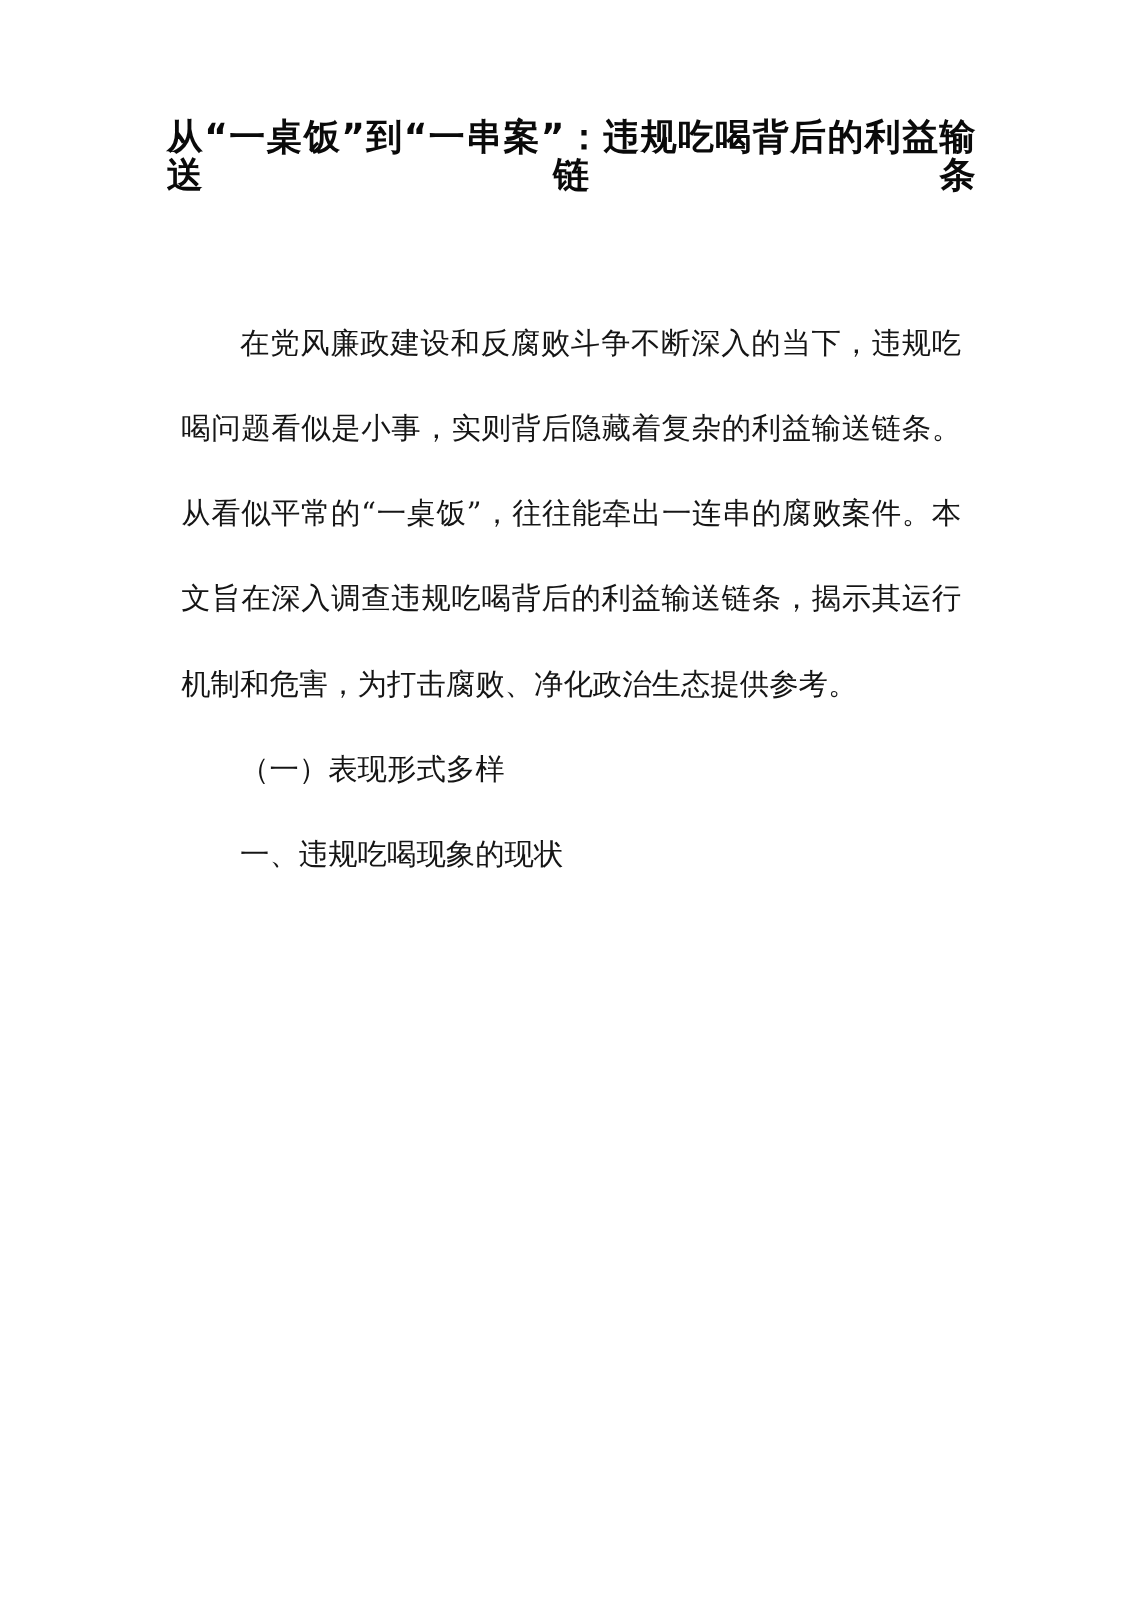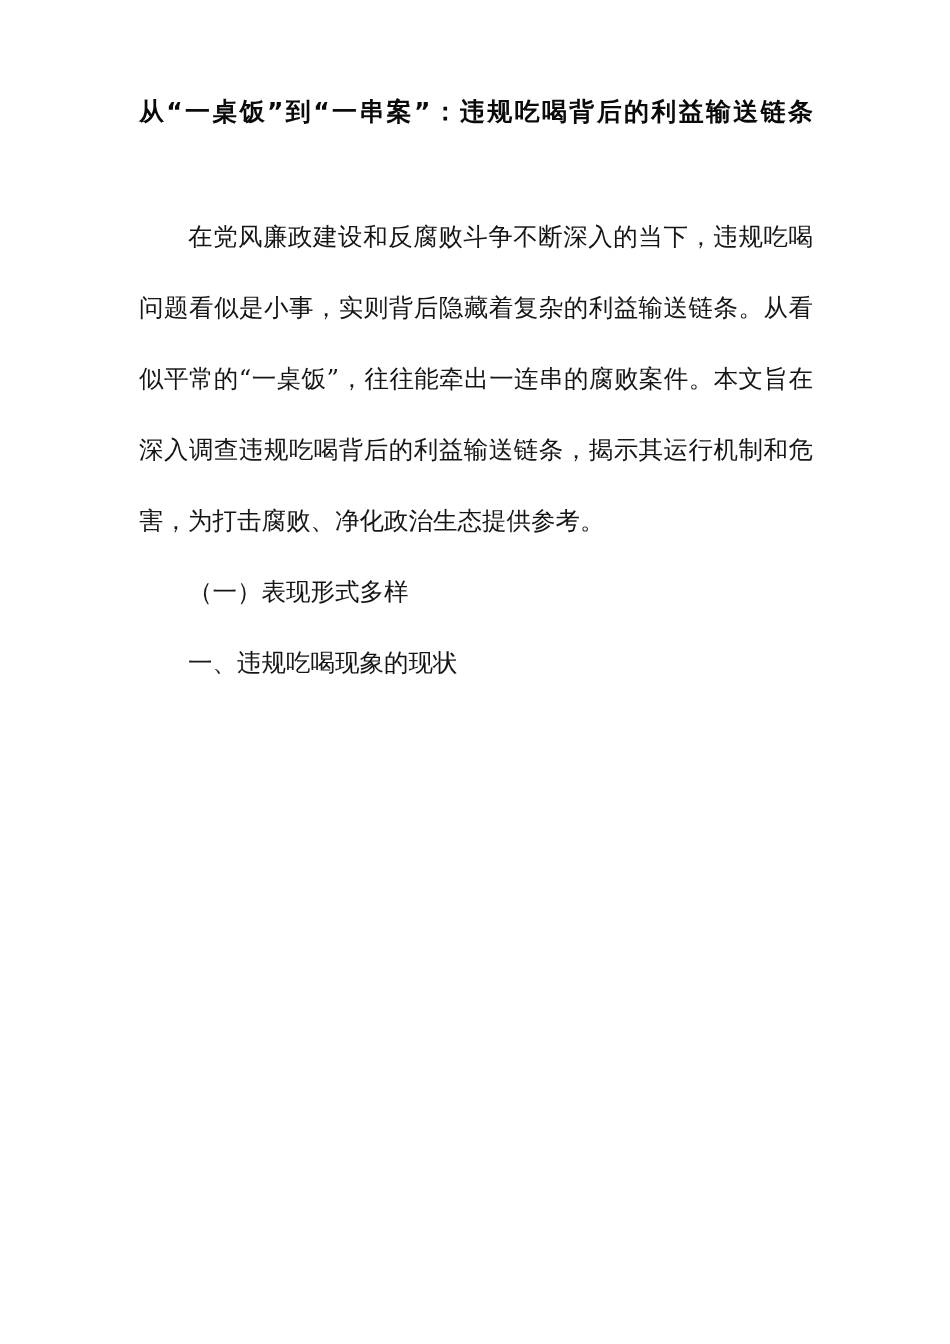--- a/index.html
+++ b/index.html
@@ -35,21 +35,21 @@
     top: 0;
     width: 674px;
   }
 
   
   .doc-title {
     margin: 0;
     padding: 0;
     font-family: "DejaVu Sans", "Liberation Sans", sans-serif;
     font-weight: 700;
-    font-size: 25px;
+    font-size: 30px;
     line-height: 116px;
     text-align: center;
     letter-spacing: 0px;
     color: #0a0a0a;
     white-space: nowrap;
   }
   .doc-title .title-line-1 {
     display: block;
     padding-top: 99px;
     text-align: justify;
@@ -59,21 +59,21 @@
   }
   .doc-title .title-line-2 {
     display: block;
     padding-top: 80px;
     text-align: center;
     line-height: 1.05;
   }
 
   
   .body-copy {
-    margin: 0;
+    margin: 12px;
     padding: 0;
     padding-top: 76px;
     font-family: "DejaVu Serif", "Liberation Serif", serif;
     font-size: 24.5px;
     line-height: 71px;
     color: #151515;
     text-align: justify;
     text-justify: inter-character;
   }
   .para {

